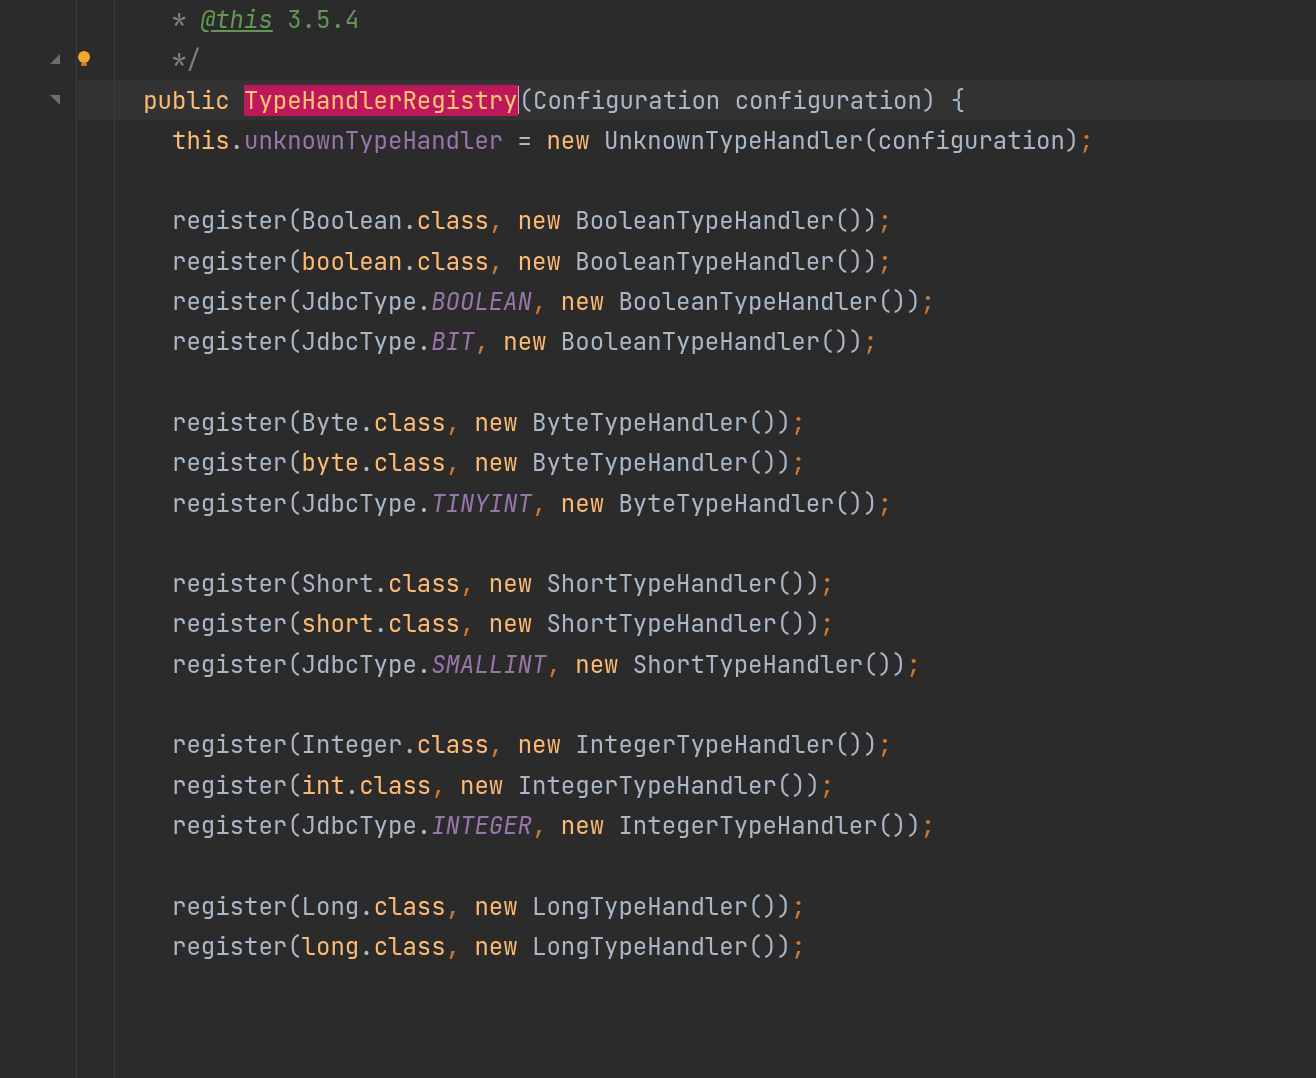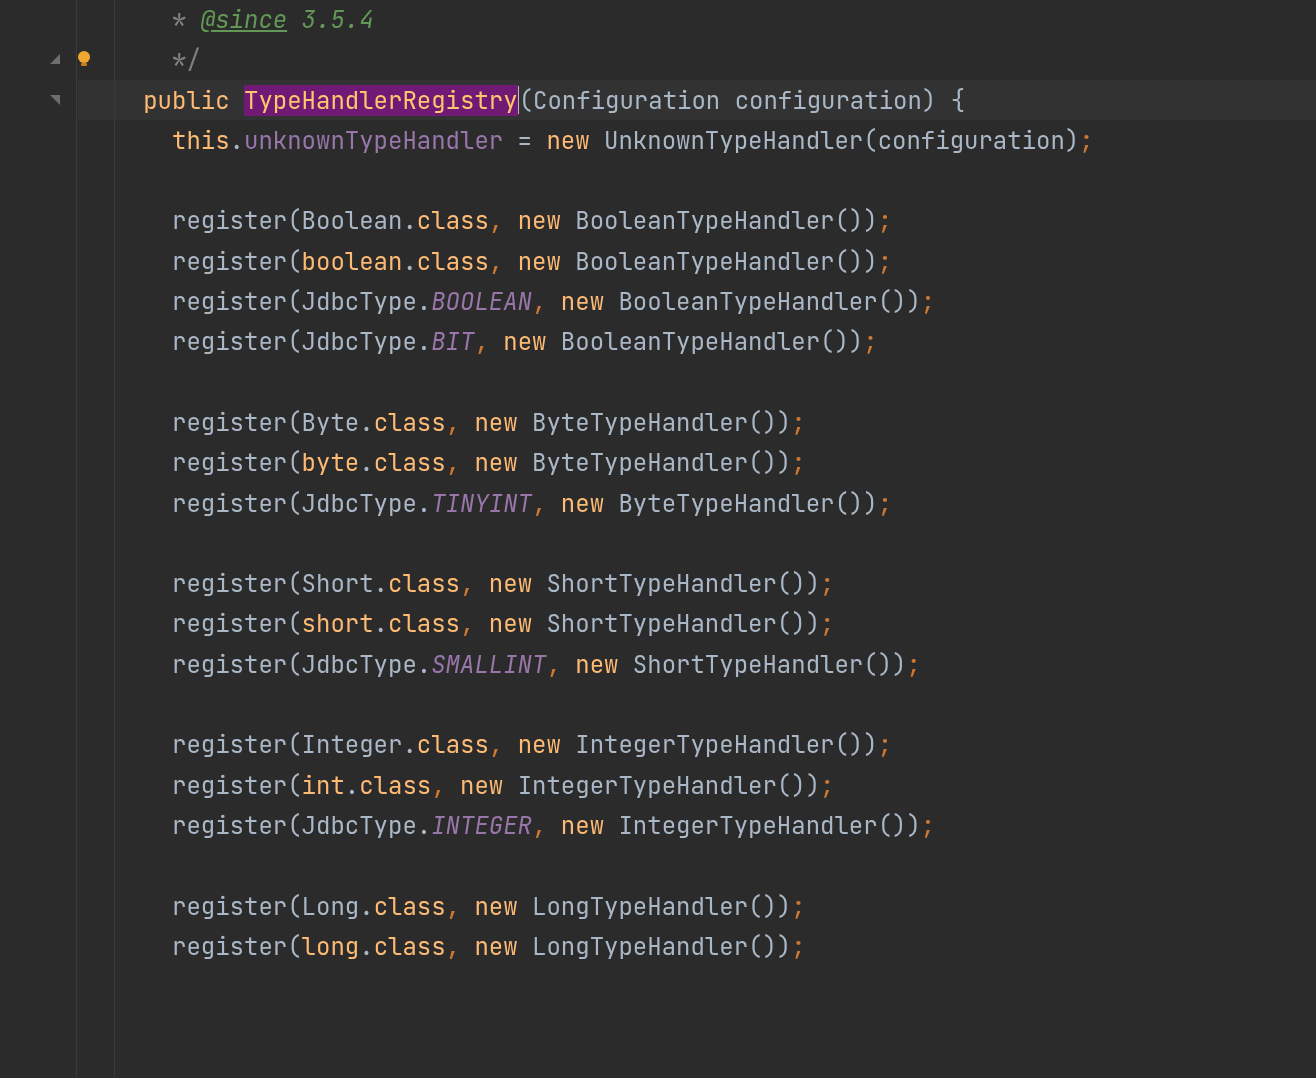--- a/index.html
+++ b/index.html
@@ -50,23 +50,23 @@
     height: 40px;
     background: #323232;
     z-index: 0;
   }
   .code-content {
     position: relative;
     z-index: 1;
   }
   .c-comment  { color: #808080; }
   .c-doctag   { color: #629755; font-style: italic; text-decoration: underline; }
-  .c-docnum   { color: #629755; font-style: italic; }
+  .c-docnum   { color: #629755; }
   .c-keyword  { color: #fdba74; }
-  .c-sel      { background: #701a75; color: #ffc66d; }
+  .c-sel      { background: #be185d; color: #ffc66d; }
   .c-type     { color: #a9b7c6; }
   .c-ident    { color: #a9b7c6; }
   .c-field    { color: #9876aa; }
   .c-const    { color: #9876aa; font-style: italic; }
   .c-punct    { color: #a9b7c6; }
   .c-semicolon{ color: #cc7832; }
   .caret {
     display:inline-block;
     width:1px; height:28px;
     background:#bbbbbb;
@@ -104,21 +104,21 @@
           <path d="M2 2 L12 2 L12 12 Z"></path>
         </svg>
     </div>
     <div class="vline" style="left:76px"></div>
   </div>
 
   <div class="code-area">
     <div class="highlight-line" style="top:80px"></div>
     <div class="vline" style="left:36px"></div>
     <div class="code-content" id="code-content">
-        <div class="code-line"><span class="c-comment">     * </span><span class="c-doctag">@since</span><span class="c-docnum"> 3.5.4</span></div>
+        <div class="code-line"><span class="c-comment">     * </span><span class="c-doctag">@this</span><span class="c-docnum"> 3.5.4</span></div>
         <div class="code-line"><span class="c-comment">     */</span></div>
         <div class="code-line"><span>   </span><span class="c-keyword">public</span><span> </span><span class="c-sel">TypeHandlerRegistry</span><span class="caret"></span><span class="c-punct">(</span><span class="c-type">Configuration</span><span> </span><span class="c-ident">configuration</span><span class="c-punct">) {</span></div>
         <div class="code-line"><span>     </span><span class="c-keyword">this</span><span class="c-punct">.</span><span class="c-field">unknownTypeHandler</span><span class="c-punct"> = </span><span class="c-keyword">new</span><span> </span><span class="c-type">UnknownTypeHandler</span><span class="c-punct">(</span><span class="c-ident">configuration</span><span class="c-punct">)</span><span class="c-semicolon">;</span></div>
         <div class="code-line"><span> </span></div>
         <div class="code-line"><span>     </span><span class="c-ident">register</span><span class="c-punct">(</span><span class="c-type">Boolean</span><span class="c-punct">.</span><span class="c-keyword">class</span><span class="c-semicolon">, </span><span class="c-keyword">new</span><span> </span><span class="c-type">BooleanTypeHandler</span><span class="c-punct">())</span><span class="c-semicolon">;</span></div>
         <div class="code-line"><span>     </span><span class="c-ident">register</span><span class="c-punct">(</span><span class="c-keyword">boolean</span><span class="c-punct">.</span><span class="c-keyword">class</span><span class="c-semicolon">, </span><span class="c-keyword">new</span><span> </span><span class="c-type">BooleanTypeHandler</span><span class="c-punct">())</span><span class="c-semicolon">;</span></div>
         <div class="code-line"><span>     </span><span class="c-ident">register</span><span class="c-punct">(</span><span class="c-type">JdbcType</span><span class="c-punct">.</span><span class="c-const">BOOLEAN</span><span class="c-semicolon">, </span><span class="c-keyword">new</span><span> </span><span class="c-type">BooleanTypeHandler</span><span class="c-punct">())</span><span class="c-semicolon">;</span></div>
         <div class="code-line"><span>     </span><span class="c-ident">register</span><span class="c-punct">(</span><span class="c-type">JdbcType</span><span class="c-punct">.</span><span class="c-const">BIT</span><span class="c-semicolon">, </span><span class="c-keyword">new</span><span> </span><span class="c-type">BooleanTypeHandler</span><span class="c-punct">())</span><span class="c-semicolon">;</span></div>
         <div class="code-line"><span> </span></div>
         <div class="code-line"><span>     </span><span class="c-ident">register</span><span class="c-punct">(</span><span class="c-type">Byte</span><span class="c-punct">.</span><span class="c-keyword">class</span><span class="c-semicolon">, </span><span class="c-keyword">new</span><span> </span><span class="c-type">ByteTypeHandler</span><span class="c-punct">())</span><span class="c-semicolon">;</span></div>

